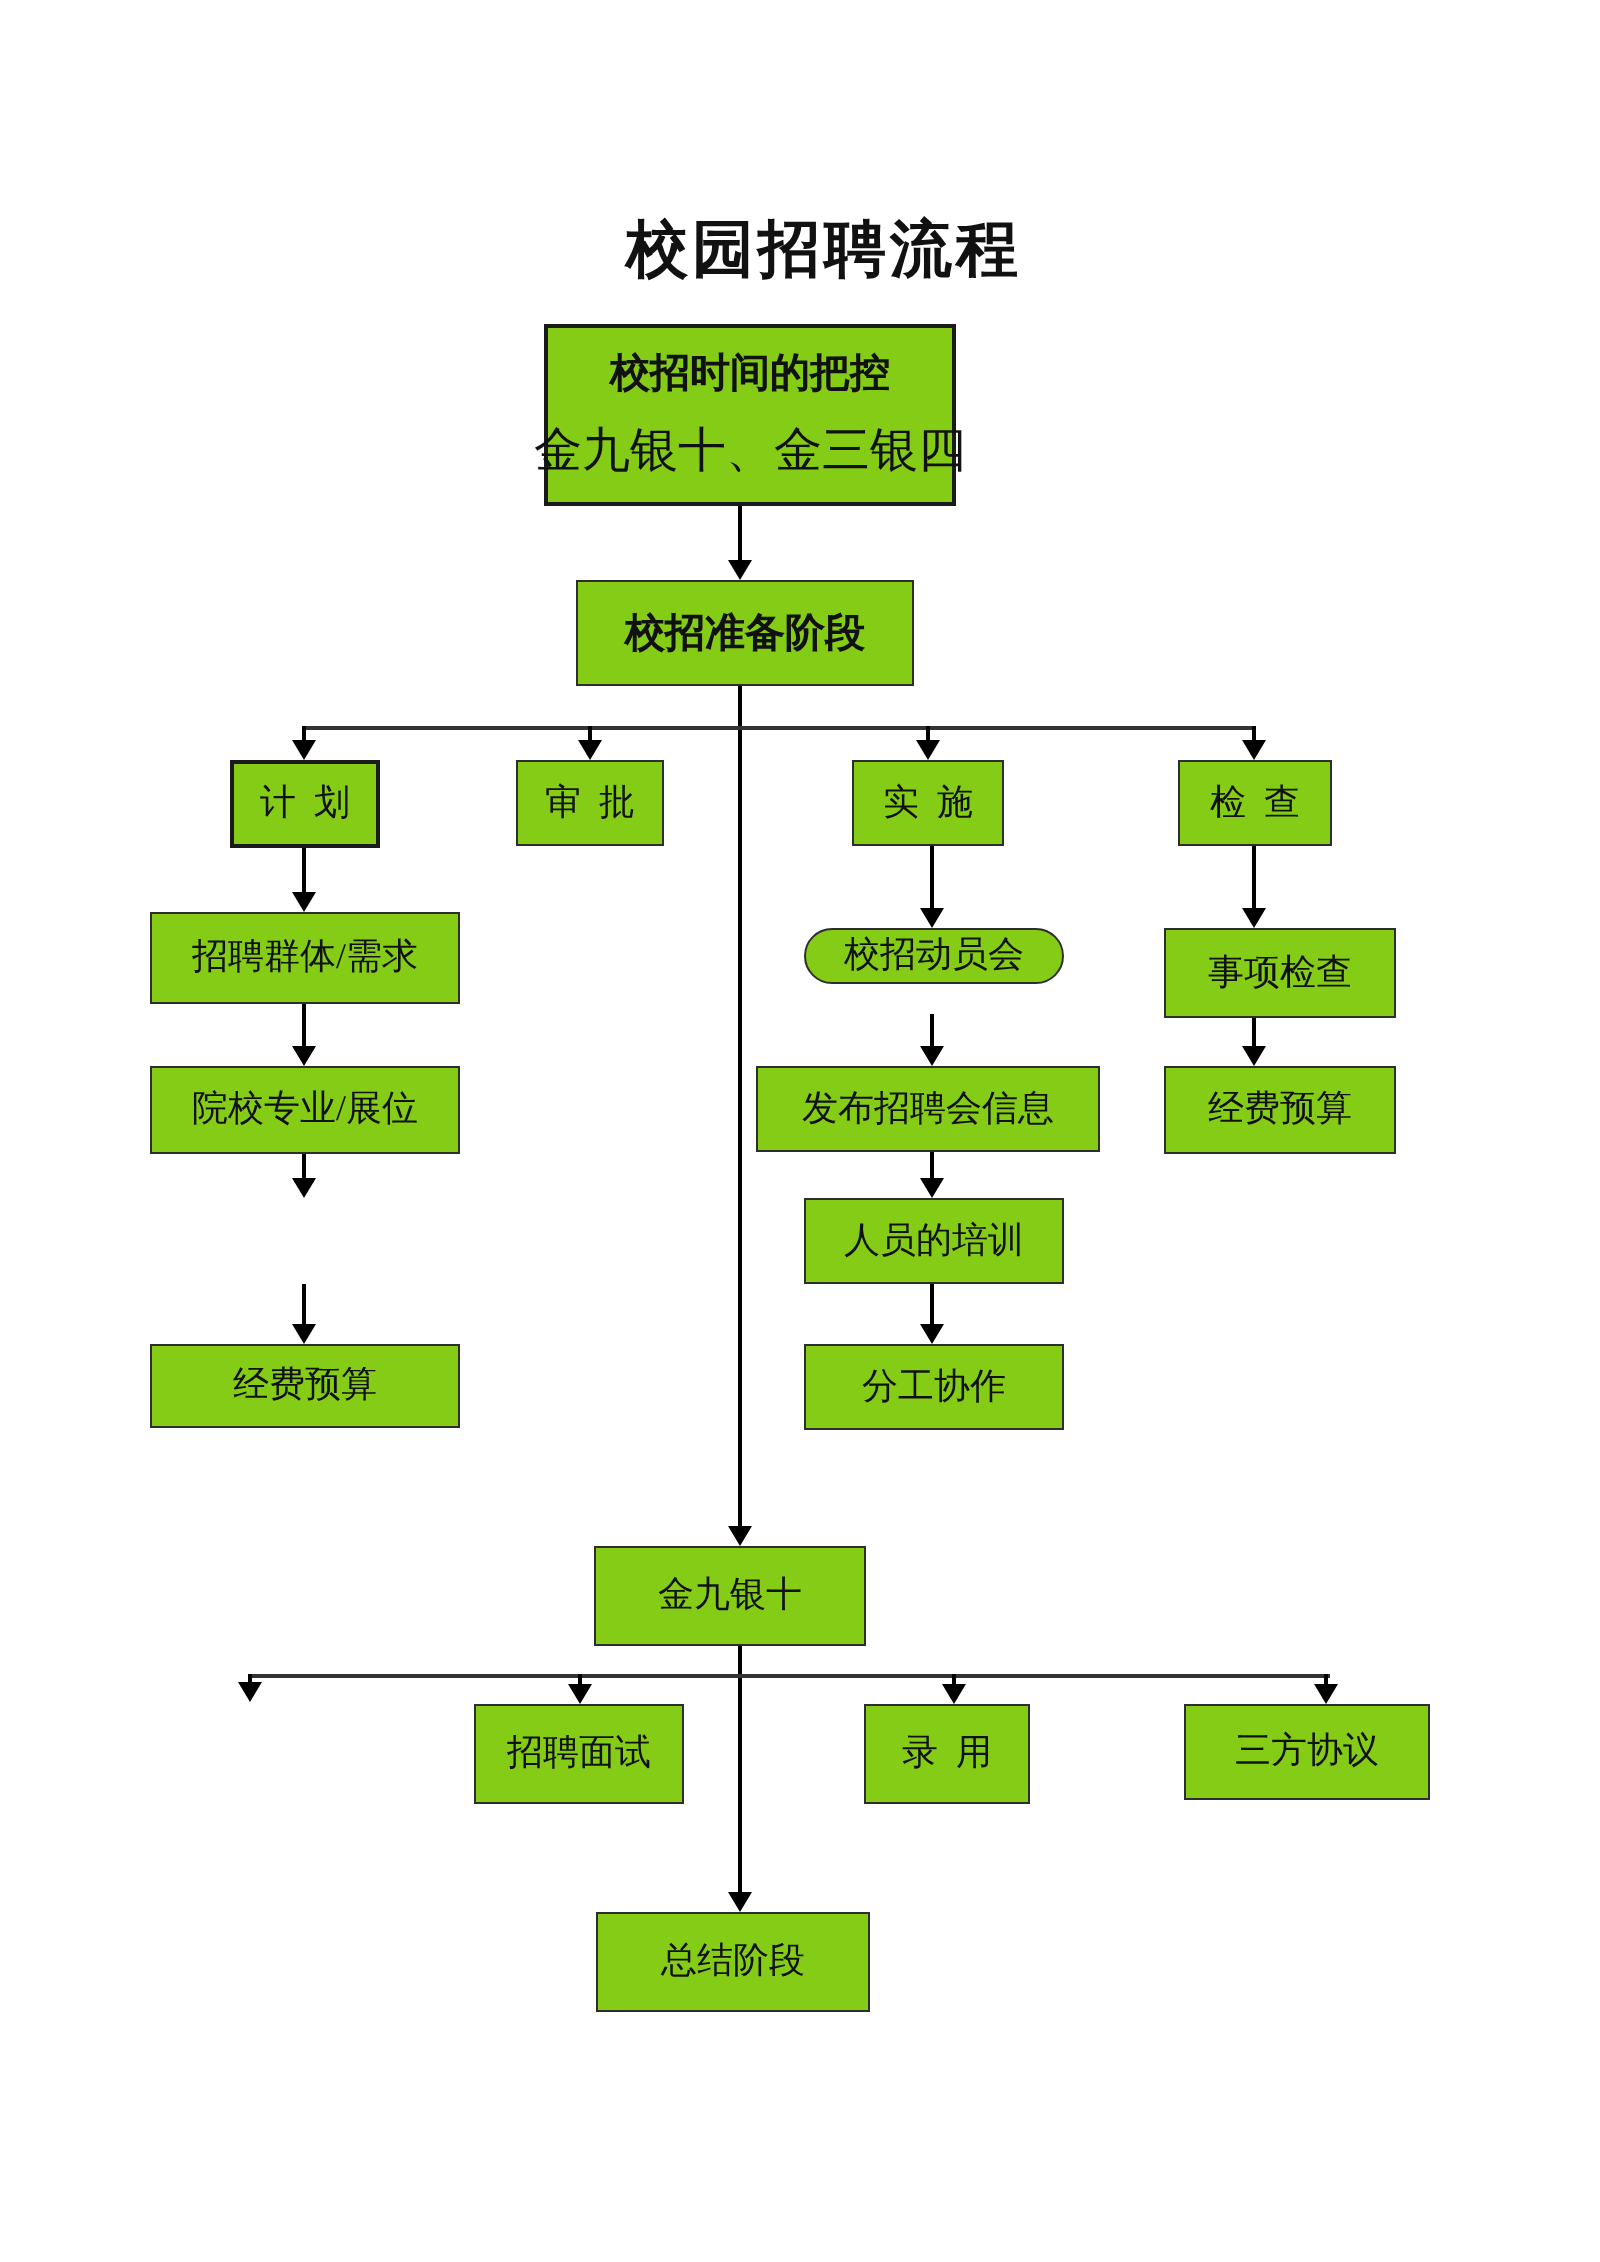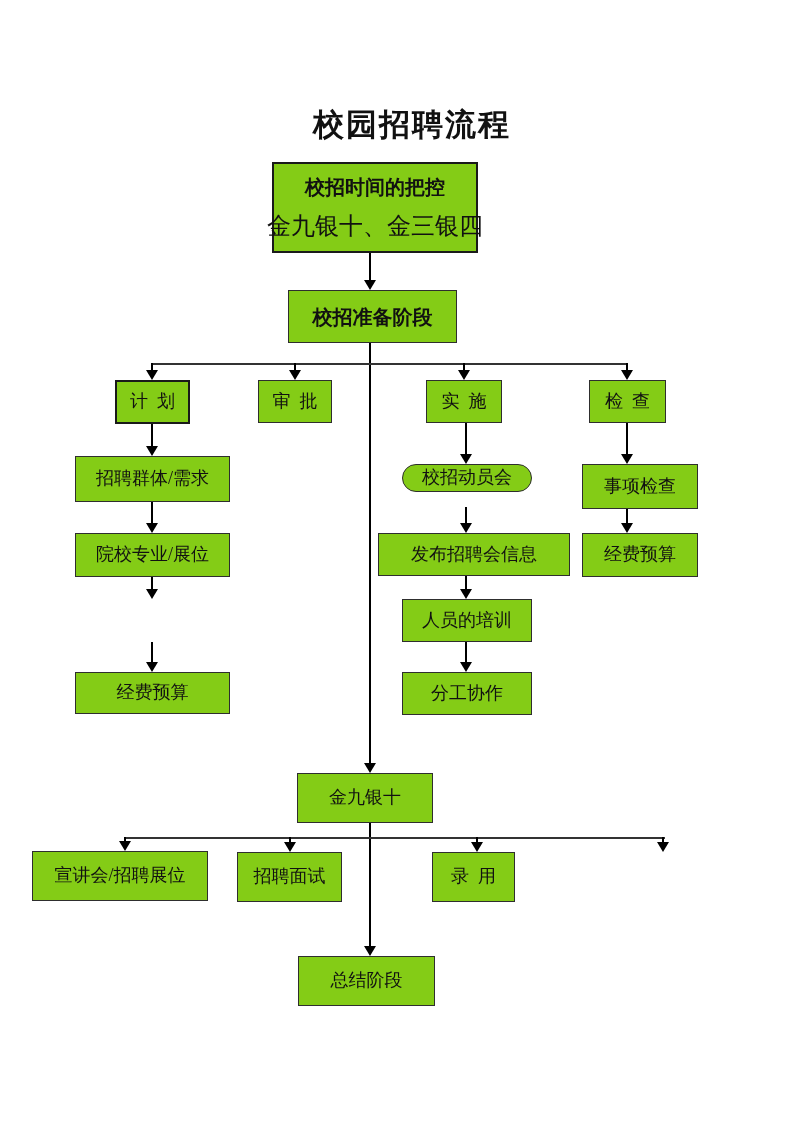--- a/index.html
+++ b/index.html
@@ -94,21 +94,21 @@
   <div class="ar" style="left:146px; top:589px;"></div>
   <div class="vl" style="left:151px; top:642px; height:21px;"></div>
   <div class="ar" style="left:146px; top:662px;"></div>
   <div class="bx" style="left:75px; top:672px; width:155px; height:42px;">经费预算</div>
 
   <div class="vl" style="left:465px; top:423px; height:32px;"></div>
   <div class="ar" style="left:460px; top:454px;"></div>
   <div class="bx" style="left:402px; top:464px; width:130px; height:28px;border-radius:19px;">校招动员会</div>
   <div class="vl" style="left:465px; top:507px; height:17px;"></div>
   <div class="ar" style="left:460px; top:523px;"></div>
-  <div class="bx" style="left:378px; top:533px; width:192px; height:43px;">发布招聘会信息</div>
+  <div class="bx" style="left:378px; top:533px; width:172px; height:43px;">发布招聘会信息</div>
   <div class="vl" style="left:465px; top:576px; height:14px;"></div>
   <div class="ar" style="left:460px; top:589px;"></div>
   <div class="bx" style="left:402px; top:599px; width:130px; height:43px;">人员的培训</div>
   <div class="vl" style="left:465px; top:642px; height:21px;"></div>
   <div class="ar" style="left:460px; top:662px;"></div>
   <div class="bx" style="left:402px; top:672px; width:130px; height:43px;">分工协作</div>
 
   <div class="vl" style="left:626px; top:423px; height:32px;"></div>
   <div class="ar" style="left:621px; top:454px;"></div>
   <div class="bx" style="left:582px; top:464px; width:116px; height:45px;">事项检查</div>
@@ -124,19 +124,19 @@
   <div class="hl" style="left:125px; top:837px; width:540px;"></div>
   <div class="vl" style="left:124px; top:837px; height:5px;"></div>
   <div class="ar" style="left:119px; top:841px;"></div>
   <div class="vl" style="left:289px; top:837px; height:6px;"></div>
   <div class="ar" style="left:284px; top:842px;"></div>
   <div class="vl" style="left:476px; top:837px; height:6px;"></div>
   <div class="ar" style="left:471px; top:842px;"></div>
   <div class="vl" style="left:662px; top:837px; height:6px;"></div>
   <div class="ar" style="left:657px; top:842px;"></div>
 
-  <div class="bx" style="left:32px; top:851px; width:176px; height:50px;">宣讲会/招聘展位</div>
   <div class="bx" style="left:237px; top:852px; width:105px; height:50px;">招聘面试</div>
   <div class="bx" style="left:432px; top:852px; width:83px; height:50px;">录  用</div>
+  <div class="bx" style="left:592px; top:852px; width:123px; height:48px;">三方协议</div>
 
   <div class="bx" style="left:298px; top:956px; width:137px; height:50px;">总结阶段</div>
 
 </div>
 
 </body></html>

